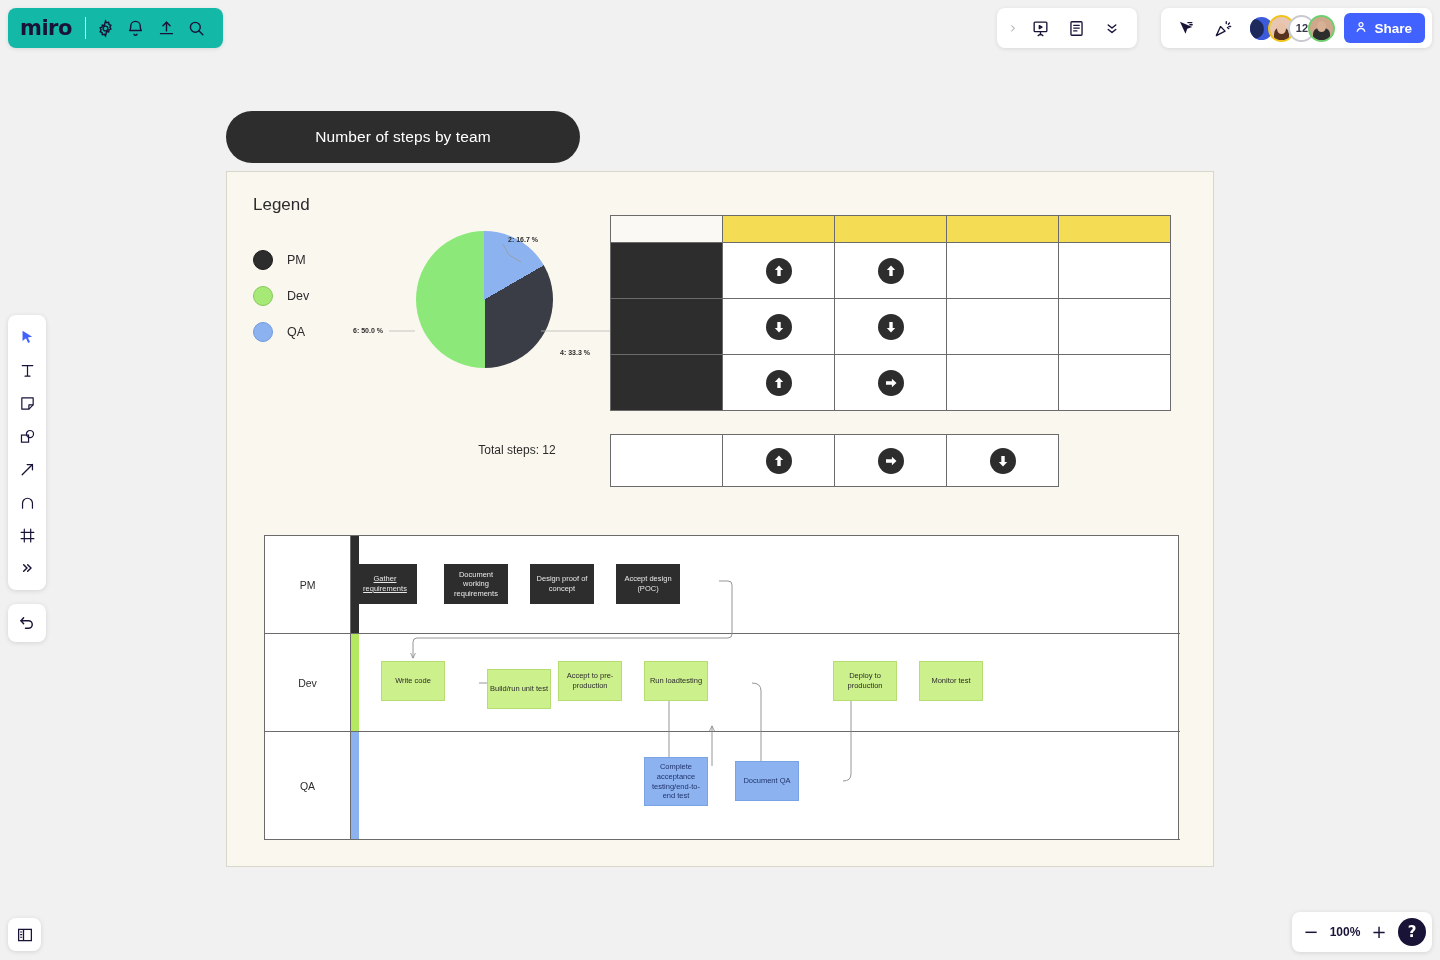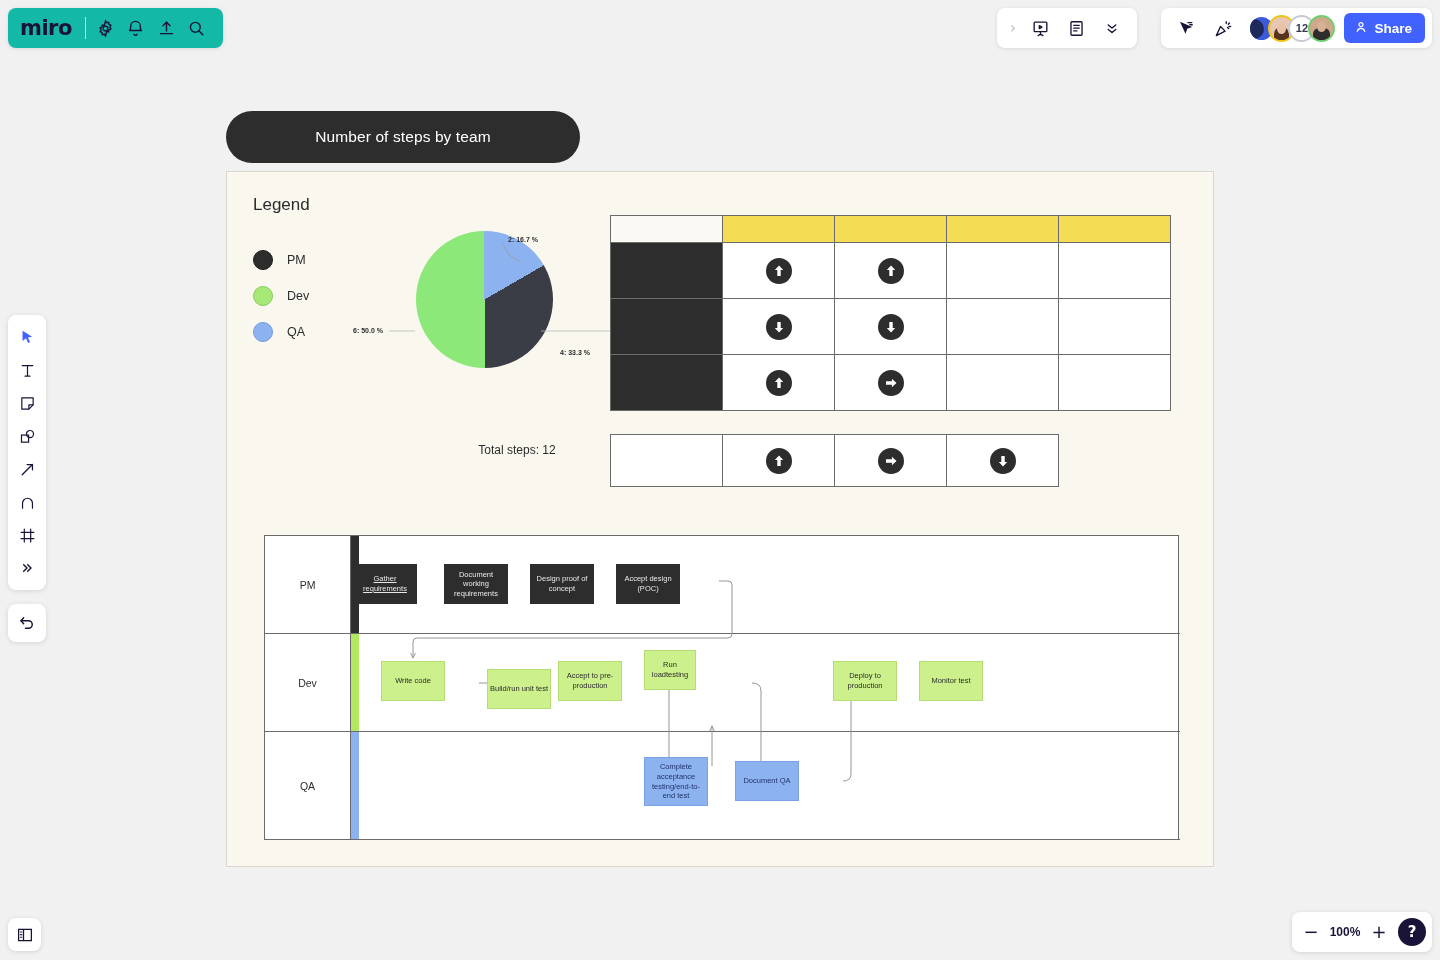--- a/index.html
+++ b/index.html
@@ -507,21 +507,21 @@
       </svg>
 
       <div class="node pm" style="left:88px;top:28px;width:64px;height:40px;text-decoration:underline;">Gather requirements</div>
       <div class="node pm" style="left:179px;top:28px;width:64px;height:40px;">Document working requirements</div>
       <div class="node pm" style="left:265px;top:28px;width:64px;height:40px;">Design proof of concept</div>
       <div class="node pm" style="left:351px;top:28px;width:64px;height:40px;">Accept design (POC)</div>
 
       <div class="node dev" style="left:116px;top:125px;width:64px;height:40px;">Write code</div>
       <div class="node dev" style="left:207px;top:133px;width:64px;height:40px;margin-left:15px;">Build/run unit test</div>
       <div class="node dev" style="left:293px;top:125px;width:64px;height:40px;">Accept to pre-production</div>
-      <div class="node dev" style="left:379px;top:114px;width:52px;height:40px;">Run loadtesting</div>
+      <div class="node dev" style="left:379px;top:125px;width:64px;height:40px;">Run loadtesting</div>
       <div class="node dev" style="left:568px;top:125px;width:64px;height:40px;">Deploy to production</div>
       <div class="node dev" style="left:654px;top:125px;width:64px;height:40px;">Monitor test</div>
 
       <div class="node qa" style="left:379px;top:221px;width:64px;height:49px;">Complete acceptance testing/end-to-end test</div>
       <div class="node qa" style="left:470px;top:225px;width:64px;height:40px;">Document QA</div>
 
     </div>
   </div>
 </div>
 

